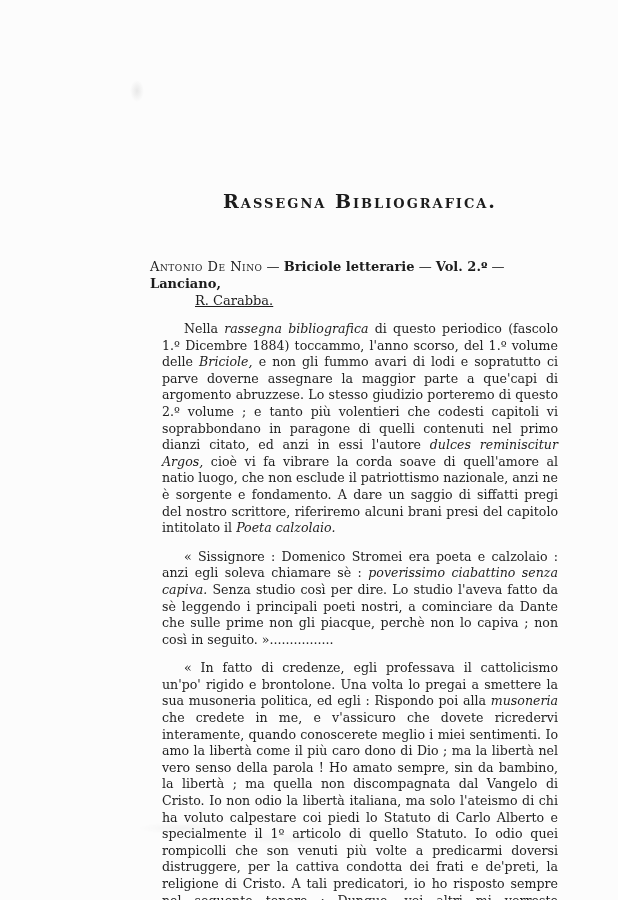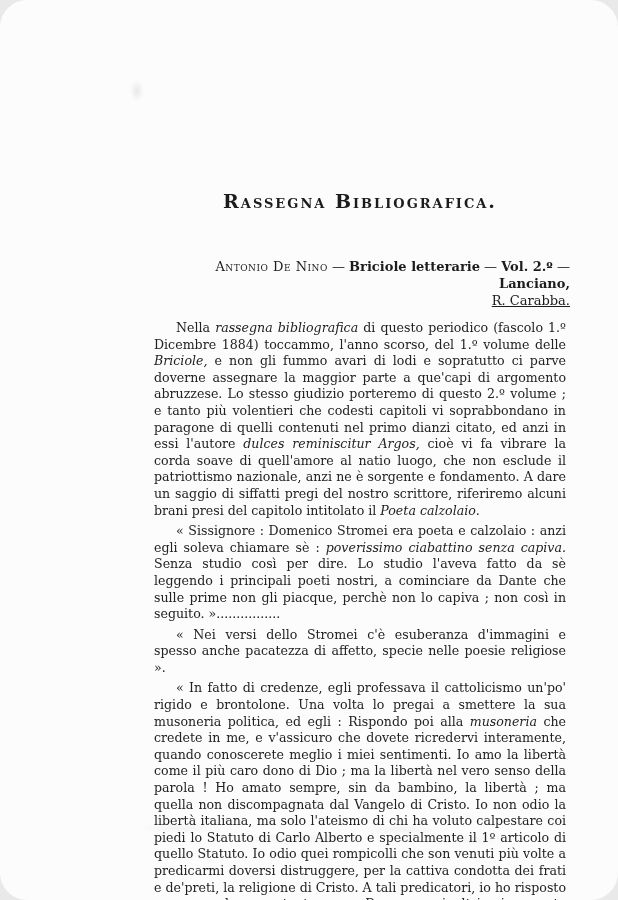--- a/index.html
+++ b/index.html
@@ -6,21 +6,20 @@
   body { background: #e9e9e9; font-family: "DejaVu Serif", serif; }
 
   .page {
     position: relative;
     width: 618px;
     height: 900px;
     margin: 0 auto;
     background: #fcfcfc;
     overflow: hidden;
     color: #1f1f1f;
-    border-radius: 27px;
   }
 
   .textblock {
     position: absolute;
     left: 150px;
     top: 190px;
     width: 420px;
   }
 
   .journal-title {
@@ -31,37 +30,36 @@
     letter-spacing: 2px;
     color: #1c1c1c;
     white-space: nowrap;
   }
 
   .article-heading {
     margin-top: 46px;
     font-size: 13px;
     line-height: 17px;
     color: #1c1c1c;
-    text-align: right;
   }
   .article-heading .h-line2 { padding-left: 45px; text-decoration: underline; }
   .sc { font-variant: small-caps; letter-spacing: 0.5px; }
   .b  { font-weight: bold; }
   .it { font-style: italic; }
 
   .article-body {
     margin-top: 11px;
     font-size: 12.6px;
     line-height: 16.6px;
     text-align: justify;
     hyphens: auto;
     color: #222;
   }
   .article-body p {
-    margin: 4px;
+    margin: 12px;
     text-indent: 22px;
   }
 
   
   .smudge {
     position: absolute;
     left: 130px; top: 80px;
     width: 14px; height: 22px;
     background: radial-gradient(ellipse at center, rgba(90,90,90,0.12), rgba(90,90,90,0) 70%);
     pointer-events: none;
@@ -91,21 +89,20 @@
     <div class="journal-title">Rassegna Bibliografica.</div>
 
     <div class="article-heading">
       <div class="h-line1"><span class="sc">Antonio De Nino</span><span> — </span><span class="b">Briciole letterarie</span><span> — </span><span class="b">Vol. 2.º</span><span> — </span><span class="b">Lanciano,</span></div>
       <div class="h-line2">R. Carabba.</div>
     </div>
 
     <div class="article-body">
         <p><span>Nella </span><span class="it">rassegna bibliografica</span><span> di questo periodico (fascolo 1.º Dicembre 1884) toccammo, l'anno scorso, del 1.º volume delle </span><span class="it">Briciole,</span><span> e non gli fummo avari di lodi e sopratutto ci parve doverne assegnare la maggior parte a que'capi di argomento abruzzese. Lo stesso giudizio porteremo di questo 2.º volume ; e tanto più volentieri che codesti capitoli vi soprabbondano in paragone di quelli contenuti nel primo dianzi citato, ed anzi in essi l'autore </span><span class="it">dulces reminiscitur Argos,</span><span> cioè vi fa vibrare la corda soave di quell'amore al natio luogo, che non esclude il patriottismo nazionale, anzi ne è sorgente e fondamento. A dare un saggio di siffatti pregi del nostro scrittore, riferiremo alcuni brani presi del capitolo intitolato il </span><span class="it">Poeta calzolaio.</span></p>
         <p><span>« Sissignore : Domenico Stromei era poeta e calzolaio : anzi egli soleva chiamare sè : </span><span class="it">poverissimo ciabattino senza capiva.</span><span> Senza studio così per dire. Lo studio l'aveva fatto da sè leggendo i principali poeti nostri, a cominciare da Dante che sulle prime non gli piacque, perchè non lo capiva ; non così in seguito. »................</span></p>
-        <p><span>« Nei versi dello Stromei c'è esuberanza d'immagini e spesso anche pacatezza di affetto, specie nelle poesie religiose ».</span></p>
         <p><span>« In fatto di credenze, egli professava il cattolicismo un'po' rigido e brontolone. Una volta lo pregai a smettere la sua musoneria politica, ed egli : Rispondo poi alla </span><span class="it">musoneria</span><span> che credete in me, e v'assicuro che dovete ricredervi interamente, quando conoscerete meglio i miei sentimenti. Io amo la libertà come il più caro dono di Dio ; ma la libertà nel vero senso della parola ! Ho amato sempre, sin da bambino, la libertà ; ma quella non discompagnata dal Vangelo di Cristo. Io non odio la libertà italiana, ma solo l'ateismo di chi ha voluto calpestare coi piedi lo Statuto di Carlo Alberto e specialmente il 1º articolo di quello Statuto. Io odio quei rompicolli che son venuti più volte a predicarmi doversi distruggere, per la cattiva condotta dei frati e de'preti, la religione di Cristo. A tali predicatori, io ho risposto sempre nel seguente tenore : Dunque, voi altri mi vorreste distruggere la letteratura per i centomila scribacchianti che la straziano ? Mi vorreste distruggere</span></p>
       </div>
 
   </div>
 
   <div class="ghost-strip"></div>
 
 </div>
 
 </body></html>

